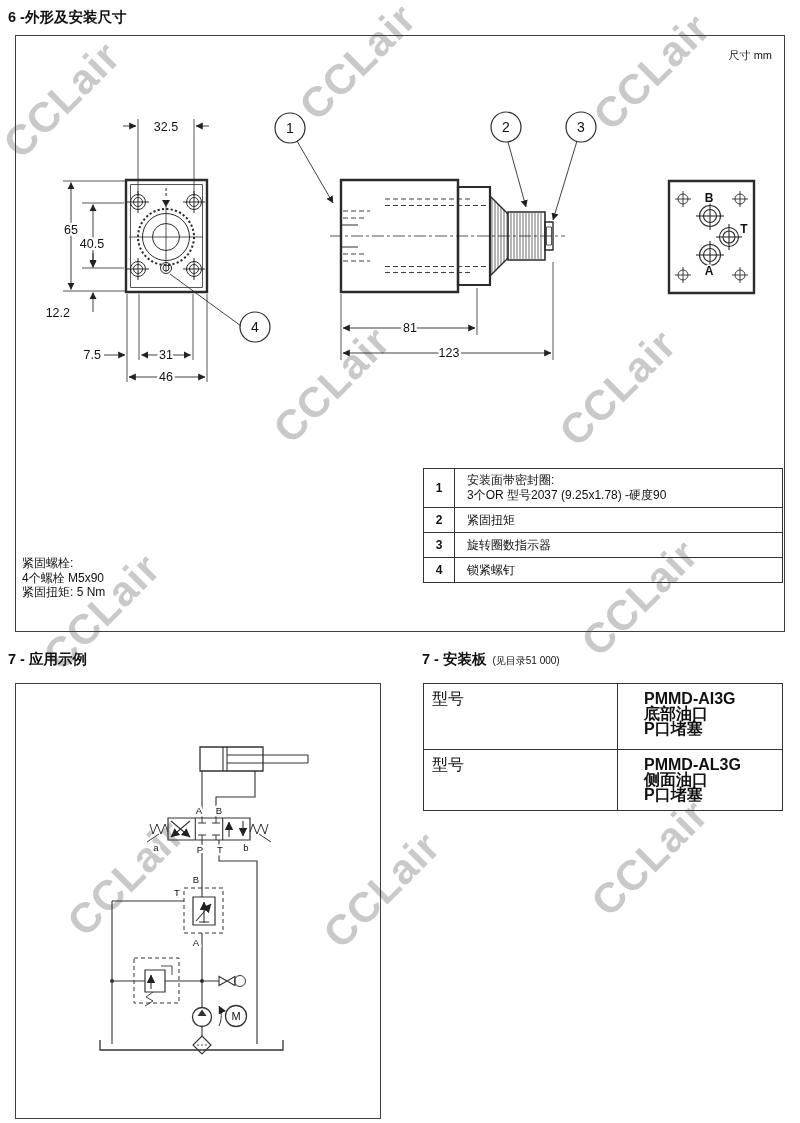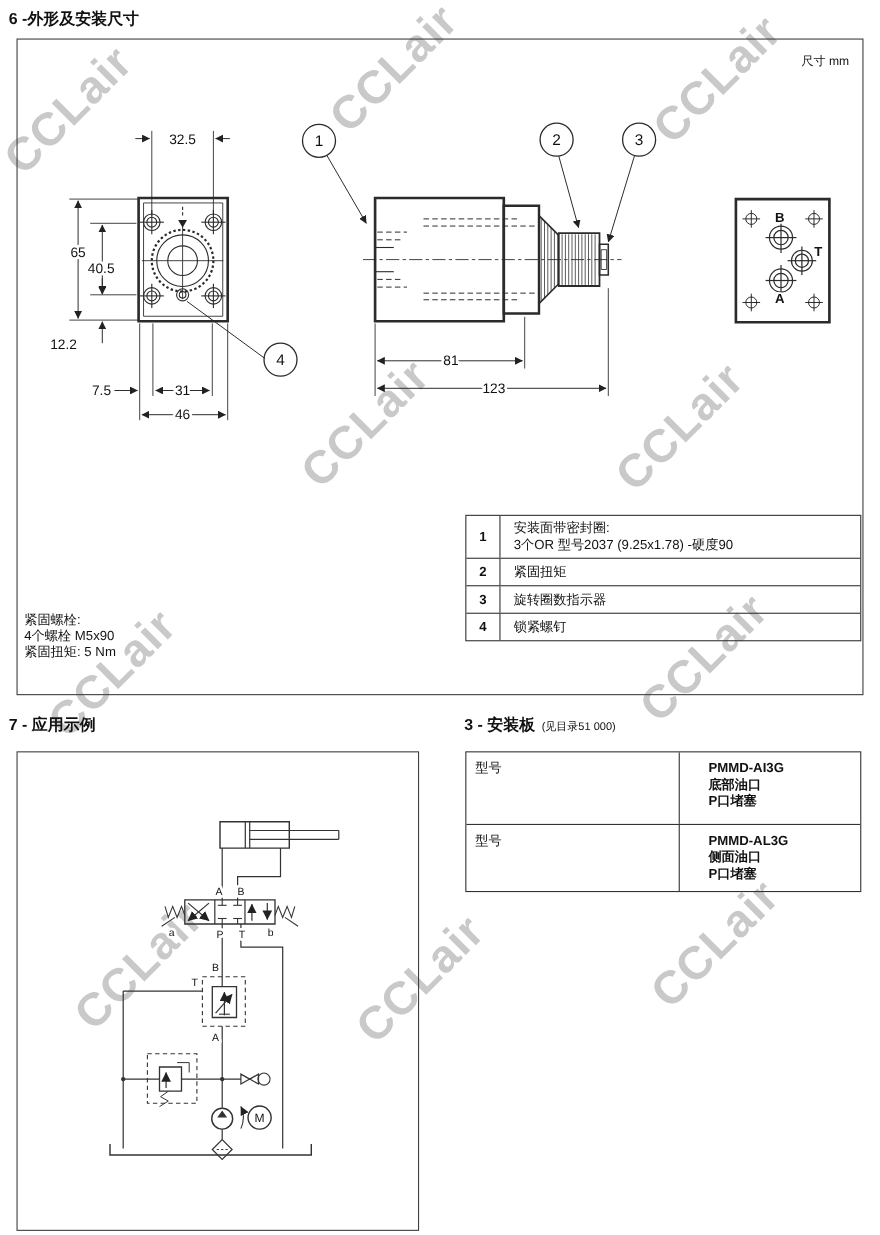--- a/index.html
+++ b/index.html
@@ -368,23 +368,23 @@
   <div class="abs note-block" style="left:22px;top:556px;">
     <div>紧固螺栓:</div>
     <div>4个螺栓  M5x90</div>
     <div>紧固扭矩:  5 Nm</div>
   </div>
 
   <div class="abs sec-title" style="left:8px;top:650px;">7 - 应用示例</div>
   <div class="box" style="left:15px;top:683px;width:364px;height:434px;"></div>
 
   <div class="abs sec-title" style="left:422px;top:650px;">
-    <span>3 - 安装板</span><span class="note">(见目录51 000)</span>
+    <span>7 - 安装板</span><span class="note">(见目录51 000)</span>
   </div>
-  <div class="tbl" style="left:423px;top:683px;width:358px;font-size:12px;">
+  <div class="tbl" style="left:423px;top:683px;width:358px;font-size:16px;">
     <div class="t8row" style="height:65px;">
       <div class="t8label">型号</div>
       <div class="t8val">
         <div>PMMD-AI3G</div>
         <div>底部油口</div>
         <div>P口堵塞</div>
       </div>
     </div>
     <div class="t8row" style="height:60px;">
       <div class="t8label">型号</div>

